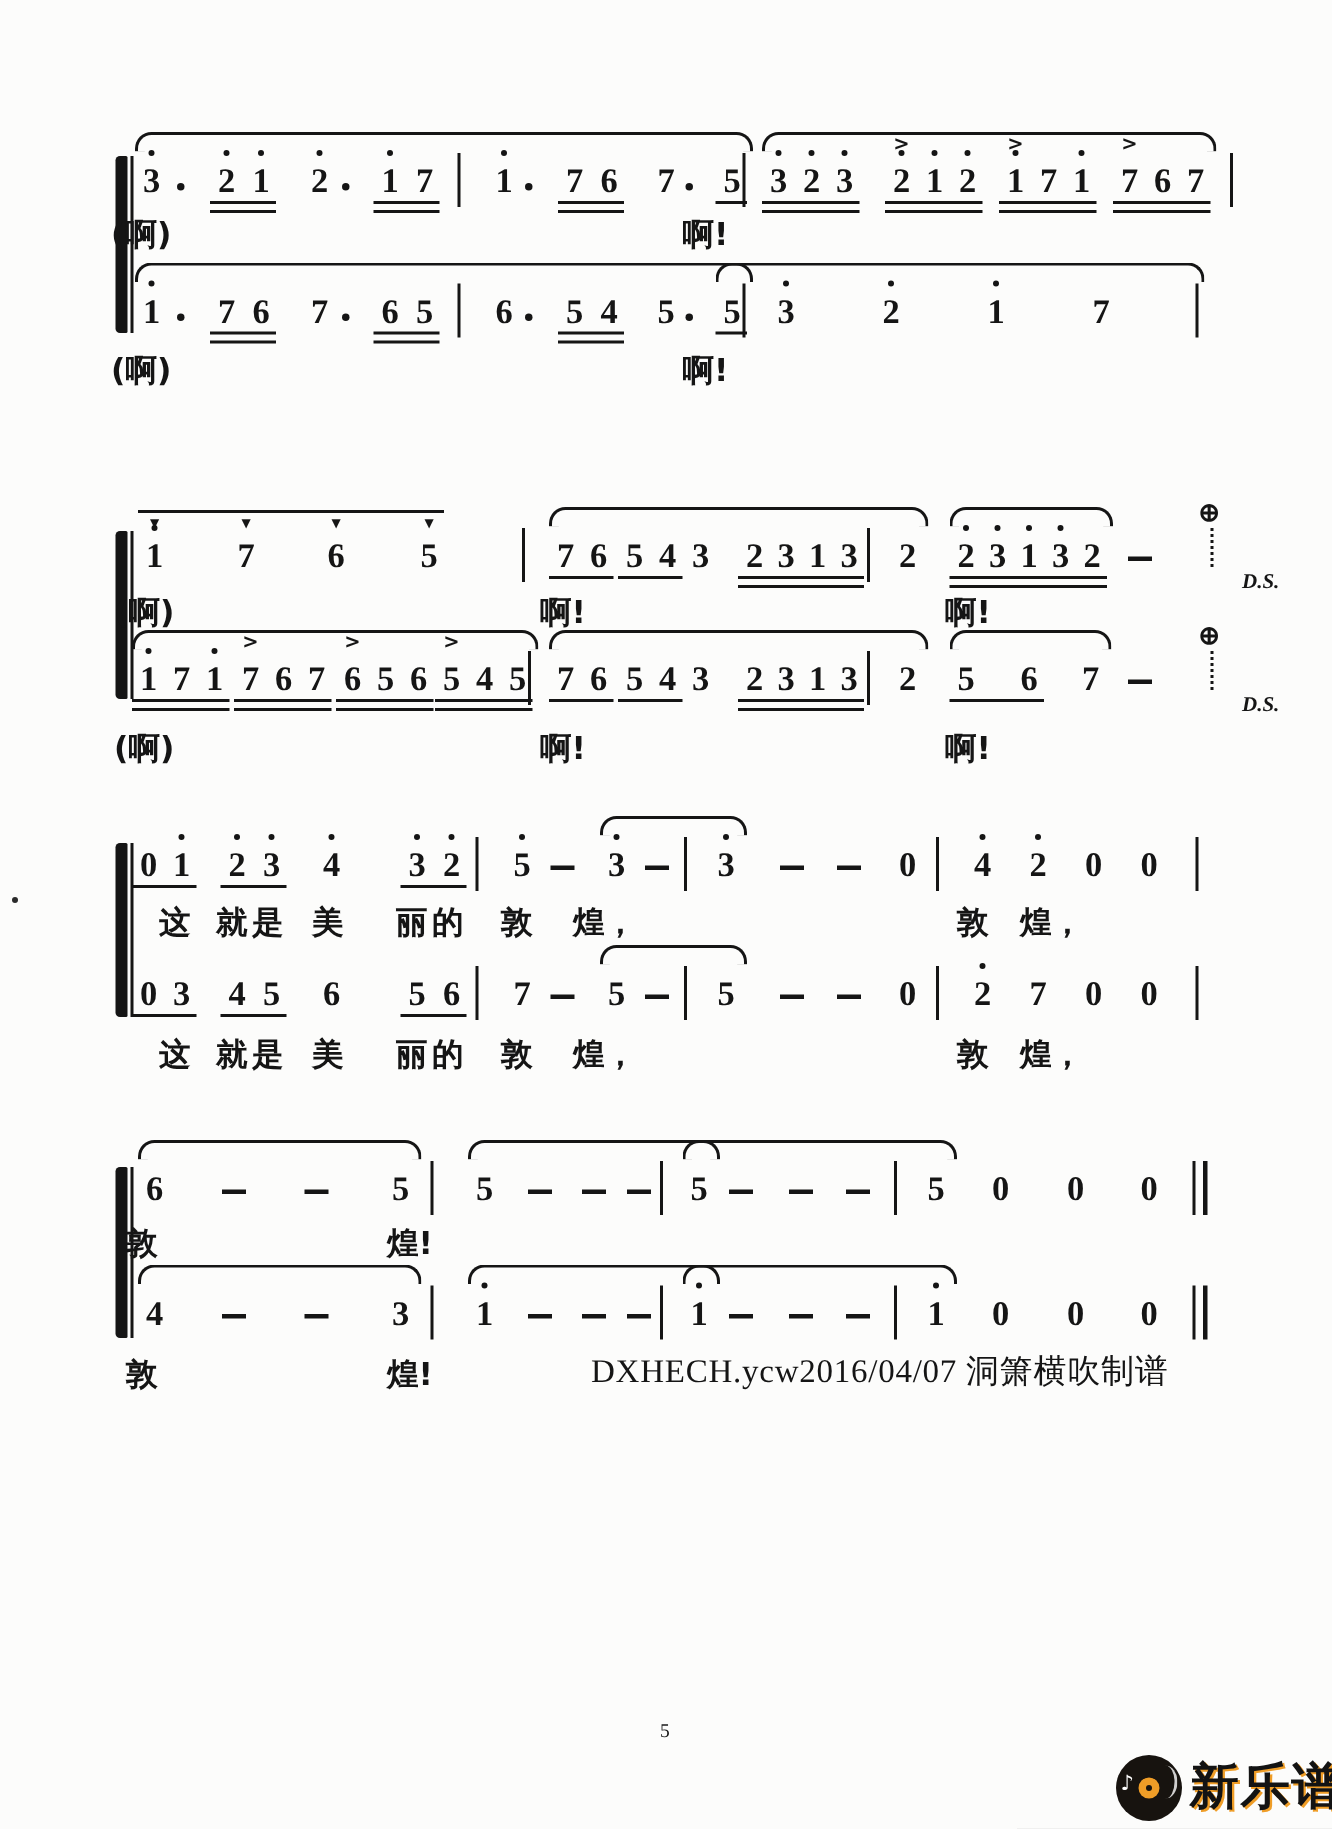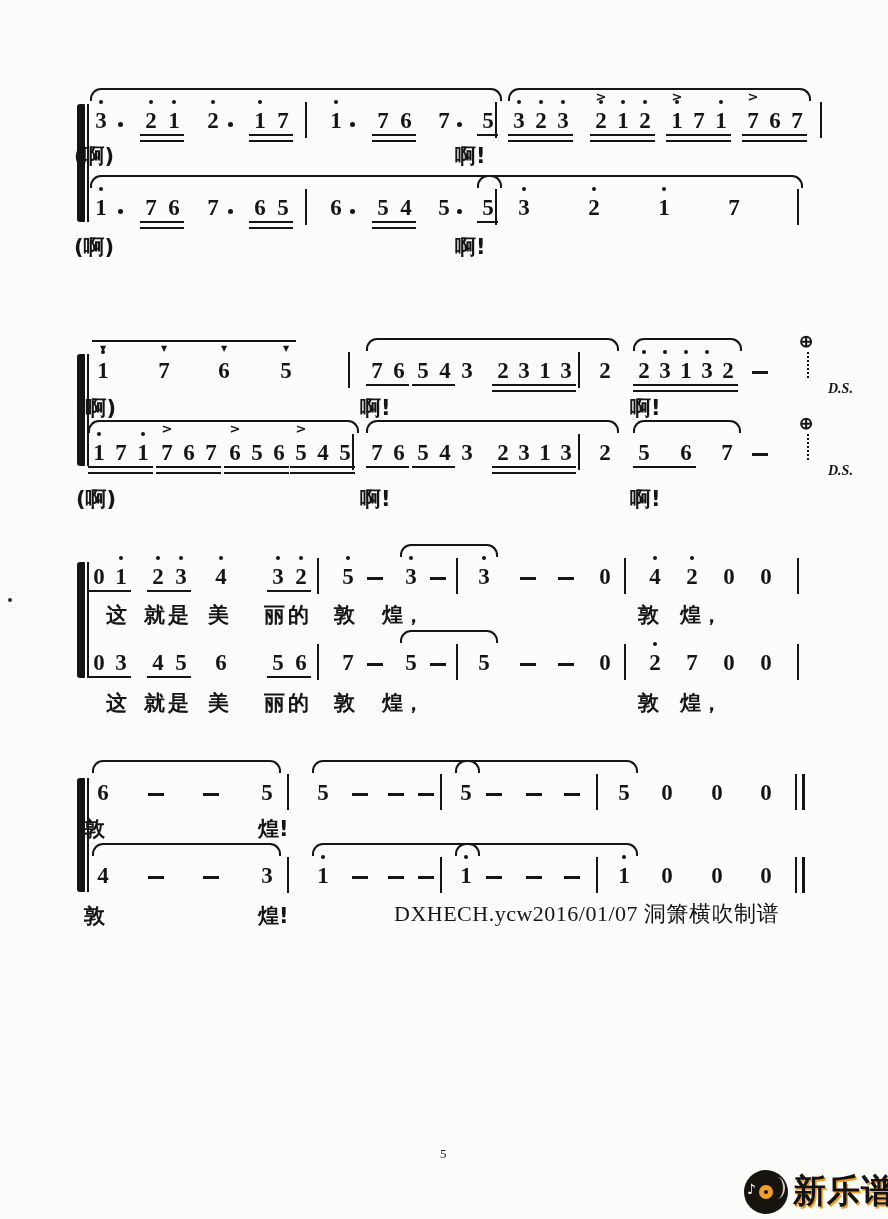--- a/index.html
+++ b/index.html
@@ -672,21 +672,21 @@
           </div>
           <div class="fbar" style="left: 795px;"></div>
         </div>
         <div class="lyricline" style="top: 903px;">
           <div class="lyr" style="left: 84px;">敦</div>
           <div class="lyr" style="left: 258px;">煌!</div>
         </div>
       </div>
     </div>
   <div class="stray"></div>
-  <div class="credit">DXHECH.ycw2016/01/07 洞箫横吹制谱</div>
+  <div class="credit">DXHECH.ycw2016/04/07 洞箫横吹制谱</div>
   <div class="pagenum">5</div>
   <div class="wm">
     <div class="vinyl">
       <span class="vnote">♪</span>
       <span class="vlabel"></span>
       <span class="vhole"></span>
       <span class="vsheen"></span>
     </div>
     <div class="wmtext">新乐谱</div>
   </div>

